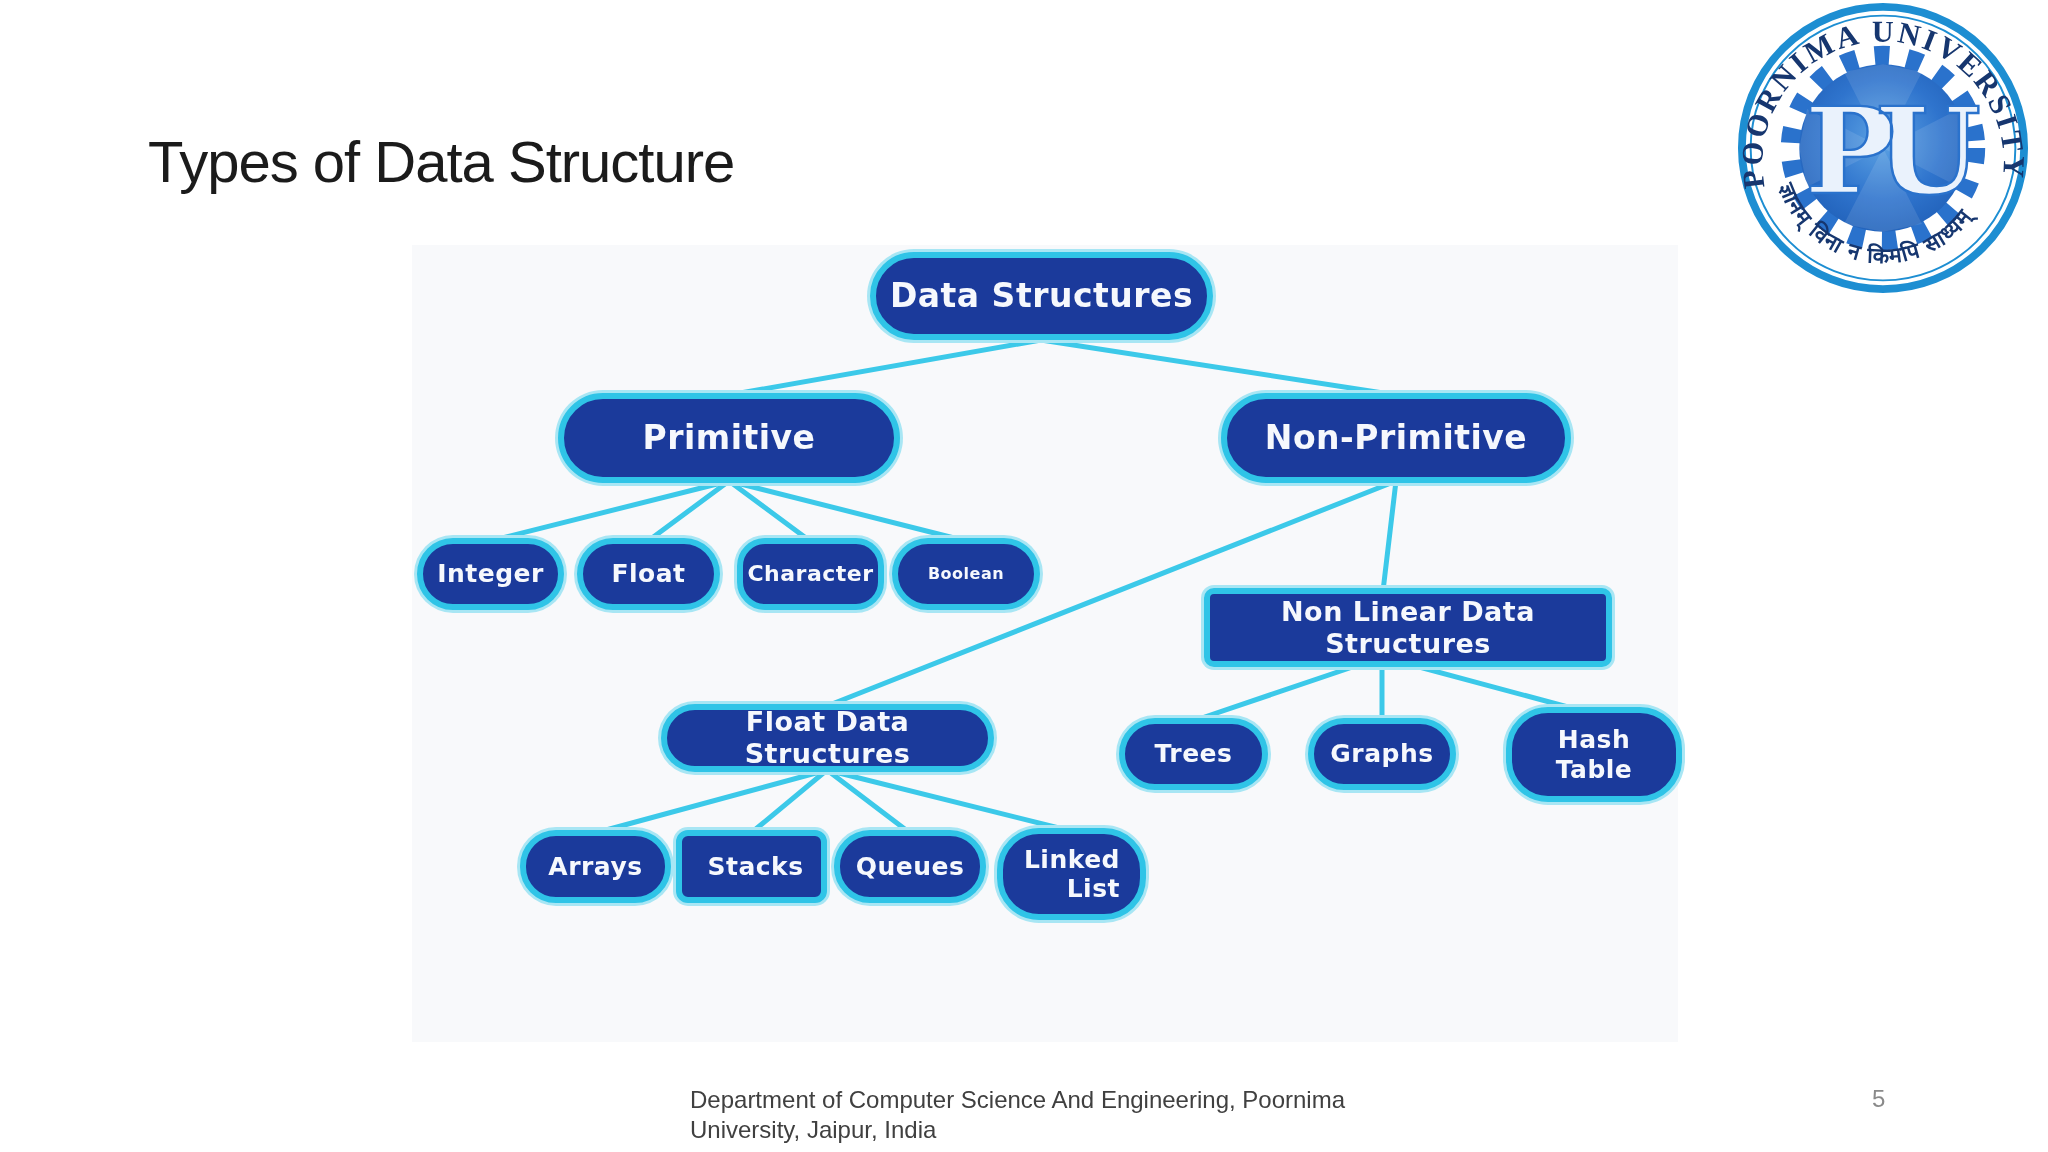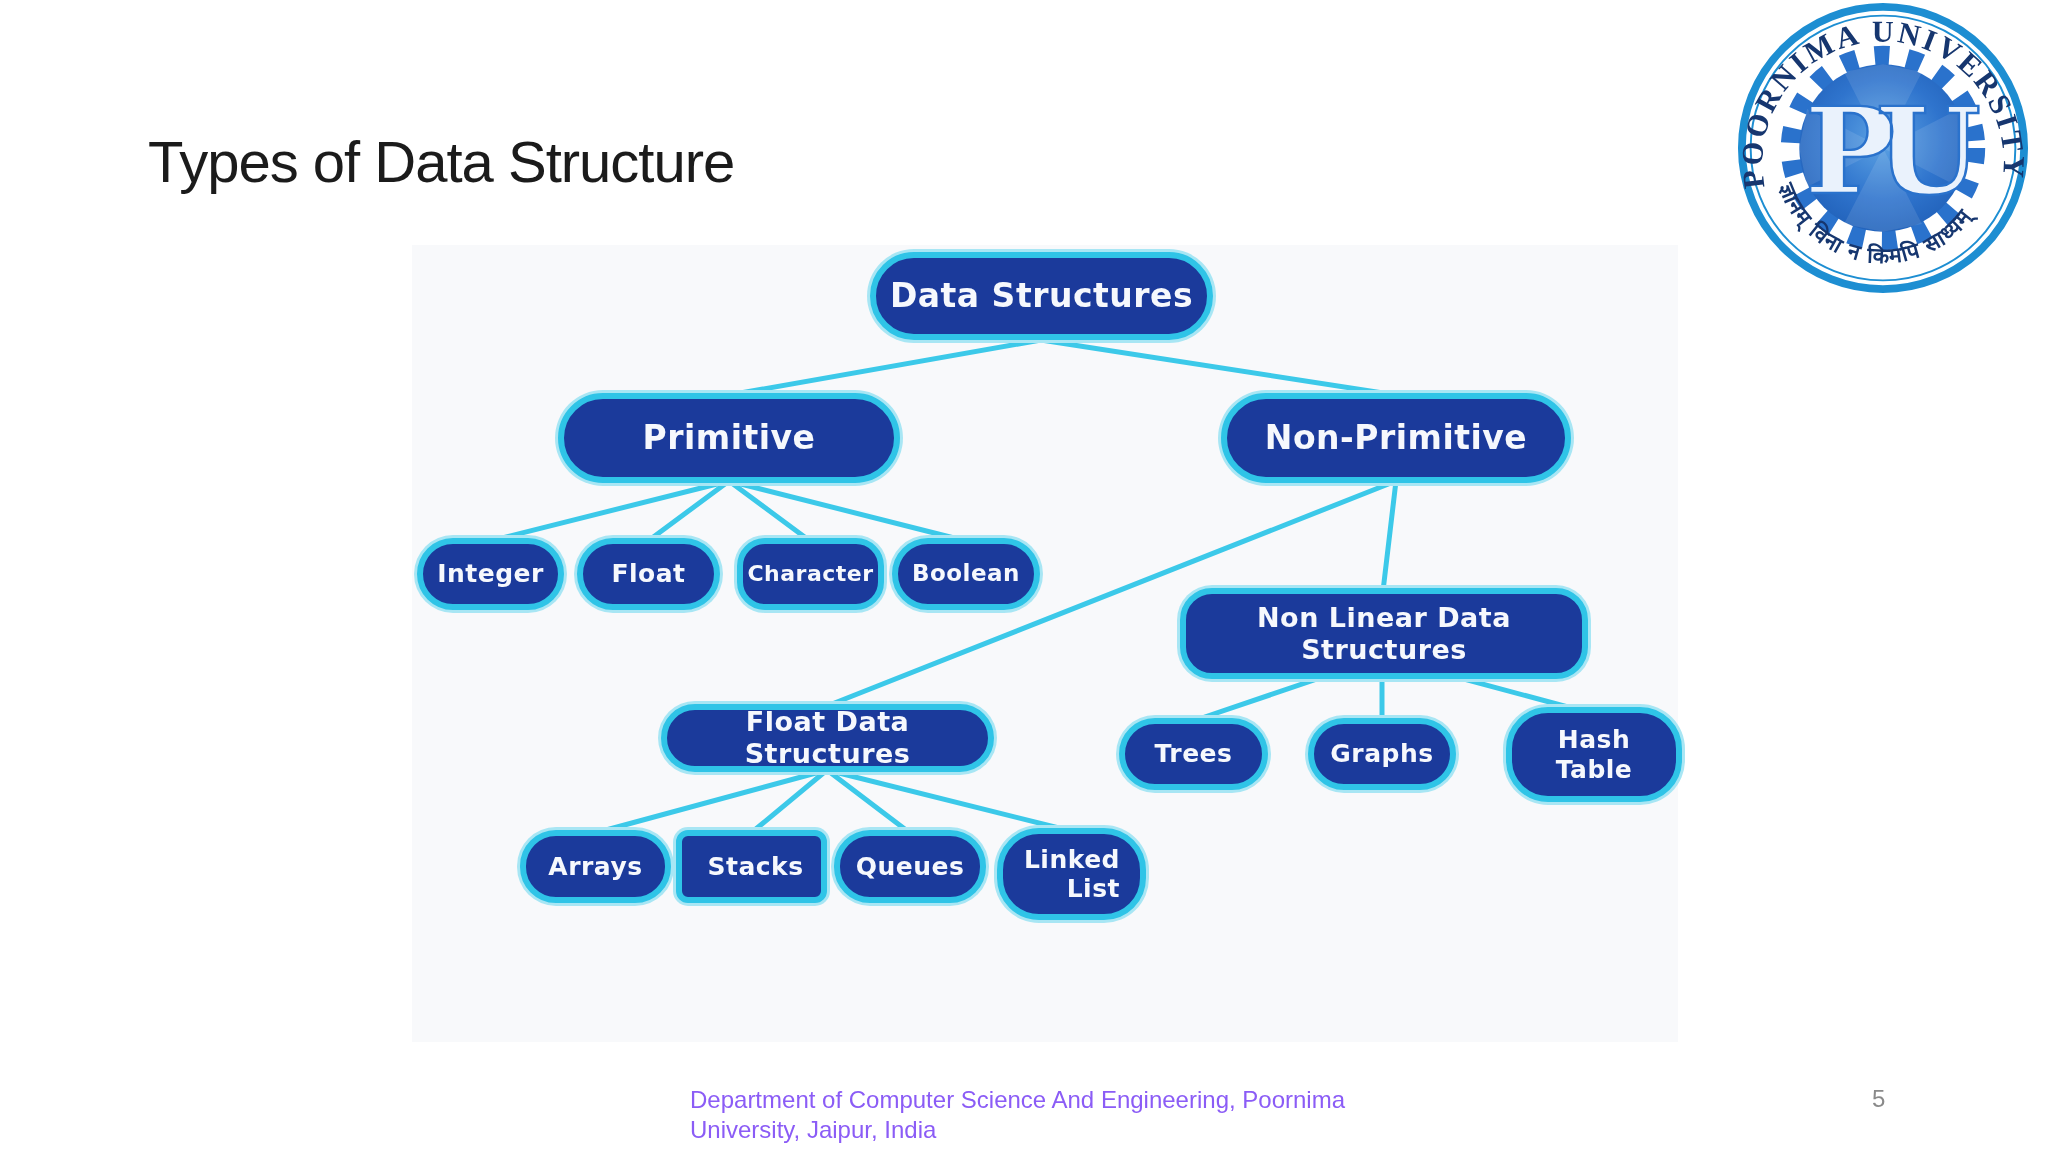--- a/index.html
+++ b/index.html
@@ -20,32 +20,32 @@
           text-align:center; background:#1b3a9b; color:#f6f8fd;
           border:6px solid #2fc4e7; box-shadow:0 0 0 3px #a8e6f4;
           font-family:"DejaVu Sans", sans-serif; font-weight:700; letter-spacing:.5px;
           line-height:1.18; }
   .n-root   { left:458px; top:7px;    width:343px; height:88px; border-radius:44px; font-size:33px; }
   .n-prim   { left:146px; top:148px;  width:342px; height:90px; border-radius:45px; font-size:33px; }
   .n-nonprim{ left:809px; top:148px;  width:350px; height:90px; border-radius:45px; font-size:33px; }
   .n-int    { left:5px;   top:293px;  width:147px; height:72px; border-radius:36px; font-size:25px; }
   .n-float  { left:165px; top:293px;  width:143px; height:72px; border-radius:36px; font-size:25px; }
   .n-char   { left:325px; top:293px;  width:147px; height:72px; border-radius:28px; font-size:22px; }
-  .n-bool   { left:480px; top:293px;  width:148px; height:72px; border-radius:36px; font-size:23px; }
-  .n-nonlin { left:768px; top:343px;  width:408px; height:91px; border-radius:32px; font-size:27px; }
+  .n-bool   { left:480px; top:293px;  width:148px; height:72px; border-radius:36px; font-size:16px; }
+  .n-nonlin { left:792px; top:343px;  width:408px; height:79px; border-radius:10px; font-size:27px; }
   .n-lin    { left:249px; top:459px;  width:333px; height:68px; border-radius:34px; font-size:27px; }
   .n-trees  { left:707px; top:473px;  width:149px; height:72px; border-radius:36px; font-size:25px; }
   .n-graphs { left:896px; top:473px;  width:148px; height:72px; border-radius:36px; font-size:25px; }
   .n-hash   { left:1094px;top:462px;  width:176px; height:95px; border-radius:42px; font-size:25px; padding:12px 18px; }
   .n-arrays { left:108px; top:585px;  width:151px; height:73px; border-radius:36px; font-size:25px; }
   .n-stacks { left:264px; top:585px;  width:151px; height:73px; border-radius:12px; font-size:25px;padding-left:8px; }
   .n-queues { left:422px; top:585px;  width:152px; height:73px; border-radius:36px; font-size:25px; }
   .n-linked { left:585px; top:583px;  width:149px; height:92px; border-radius:42px; font-size:25px; padding:0 20px;text-align:right; }
 
-  .footer { position:absolute; left:690px; top:1085px; color:#8b5cf6; font-size:24px;
+  .footer { position:absolute; left:690px; top:1085px; color:#404040; font-size:24px;
             line-height:1.25; }
   .page-num { position:absolute; left:1872px; top:1085px; color:#8a8a8a; font-size:24px; }
 </style>
 </head>
 <body>
 
 <div class="slide">
 
   <div class="title">Types of Data Structure</div>
 

